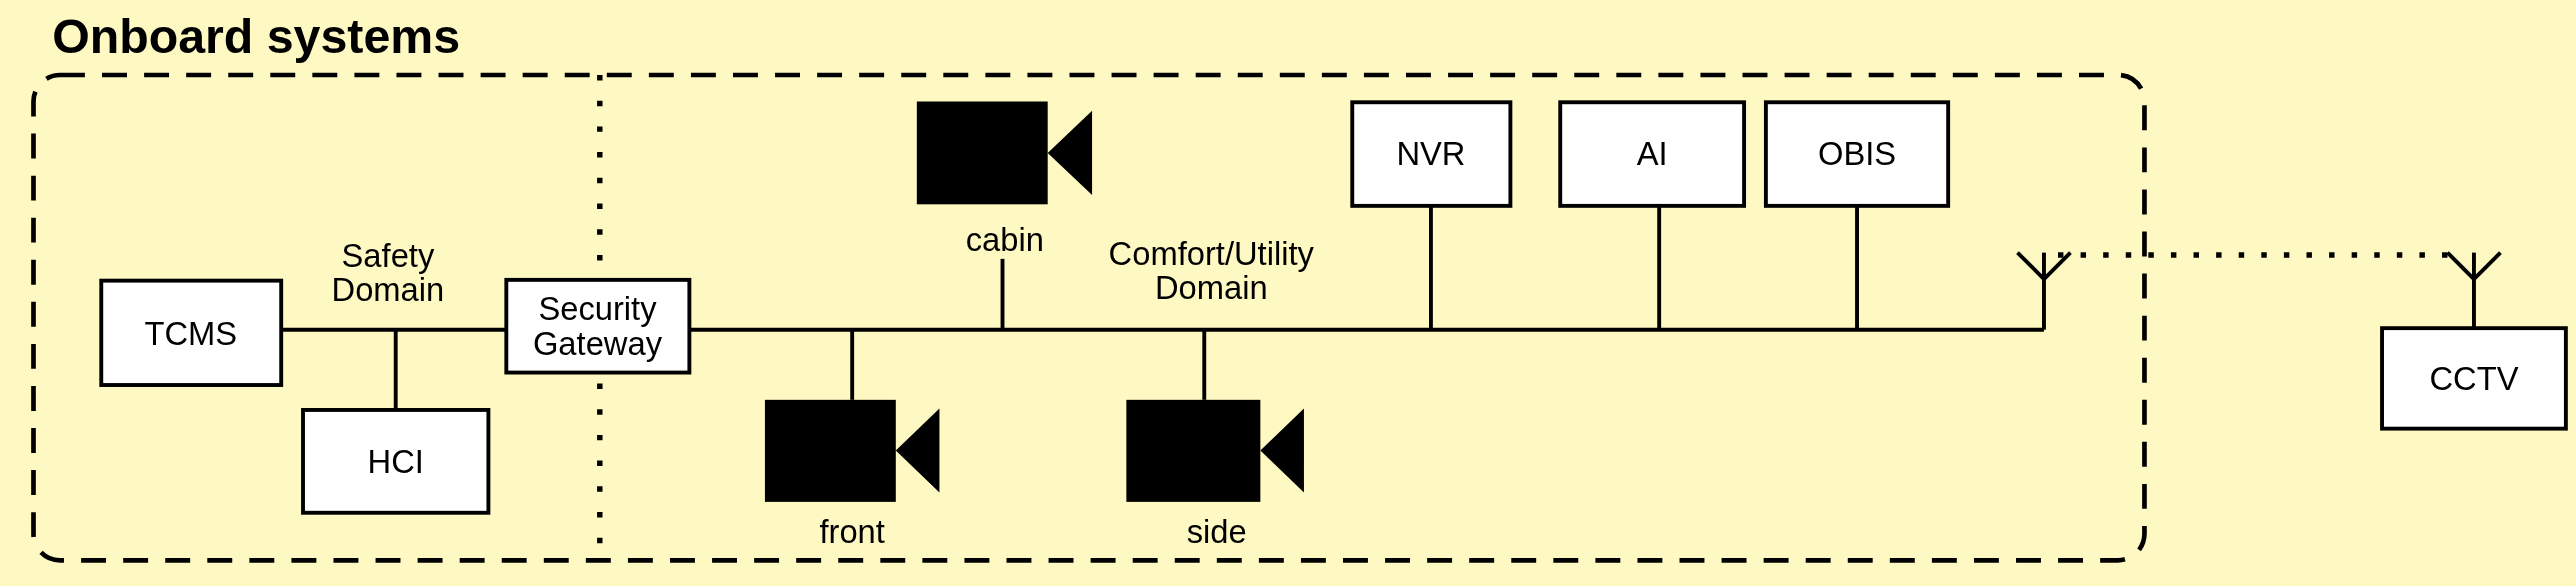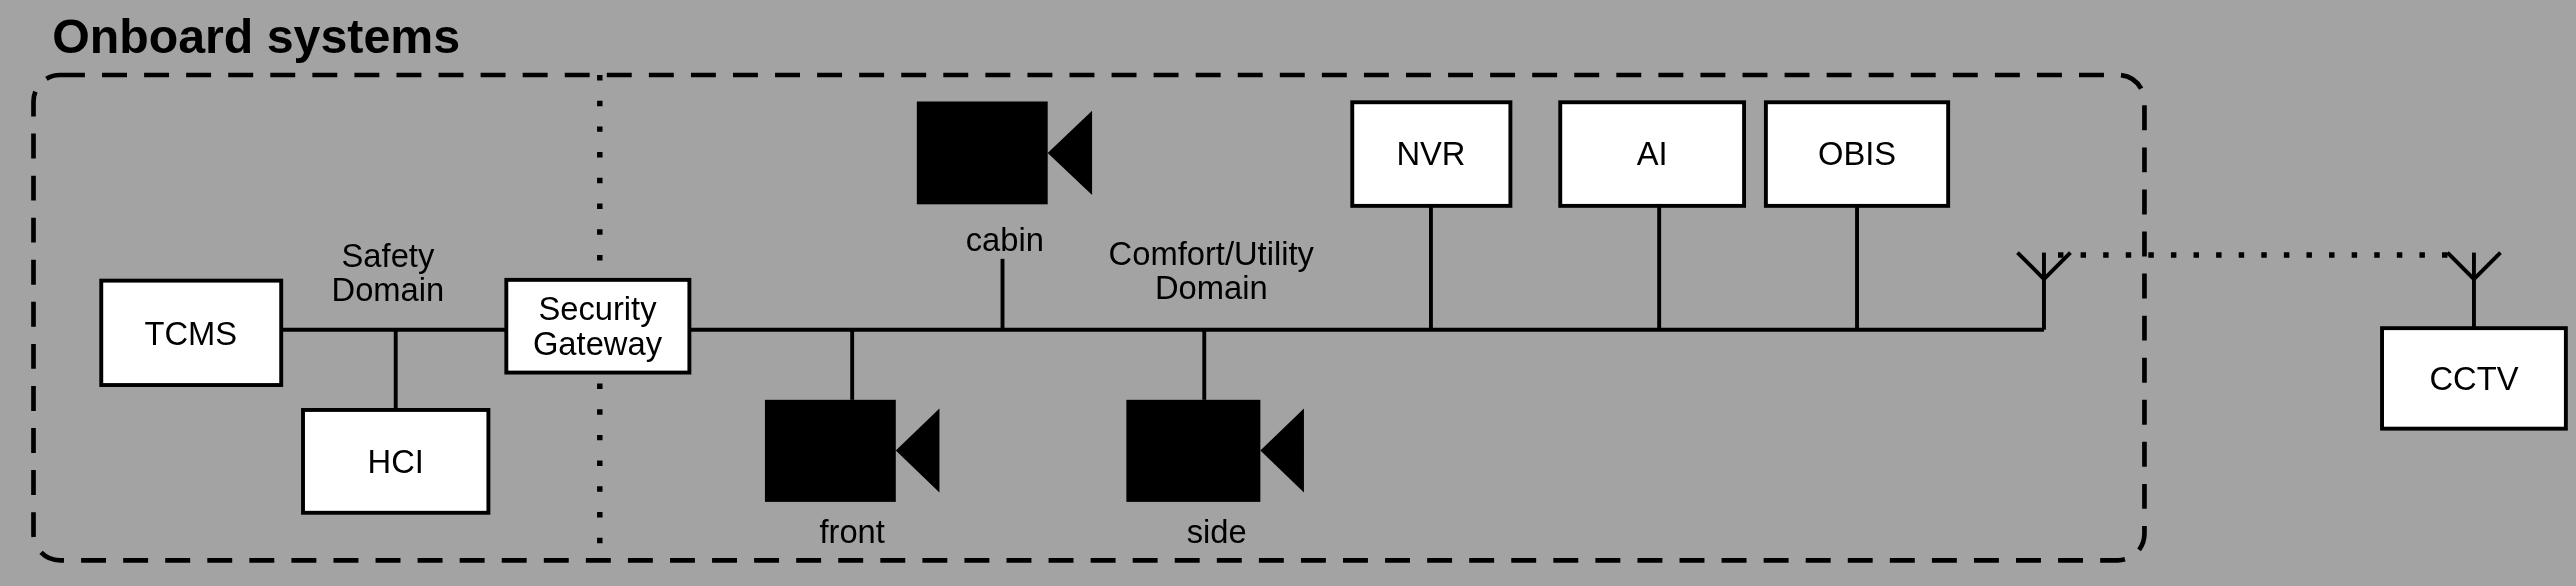--- a/index.html
+++ b/index.html
@@ -4,21 +4,21 @@
 <style>
   html, body {
     margin: 0;
     padding: 0;
     background: #ffffff;
   }
   .canvas-wrap {
     position: relative;
     width: 2576px;
     height: 587px;
-    background: #a3a3a3;
+    background: #fef9c3;
     overflow: hidden;
   }
   svg {
     display: block;
   }
   text {
     font-family: "Liberation Sans", "DejaVu Sans", sans-serif;
     fill: #000000;
   }
   .title-text {

